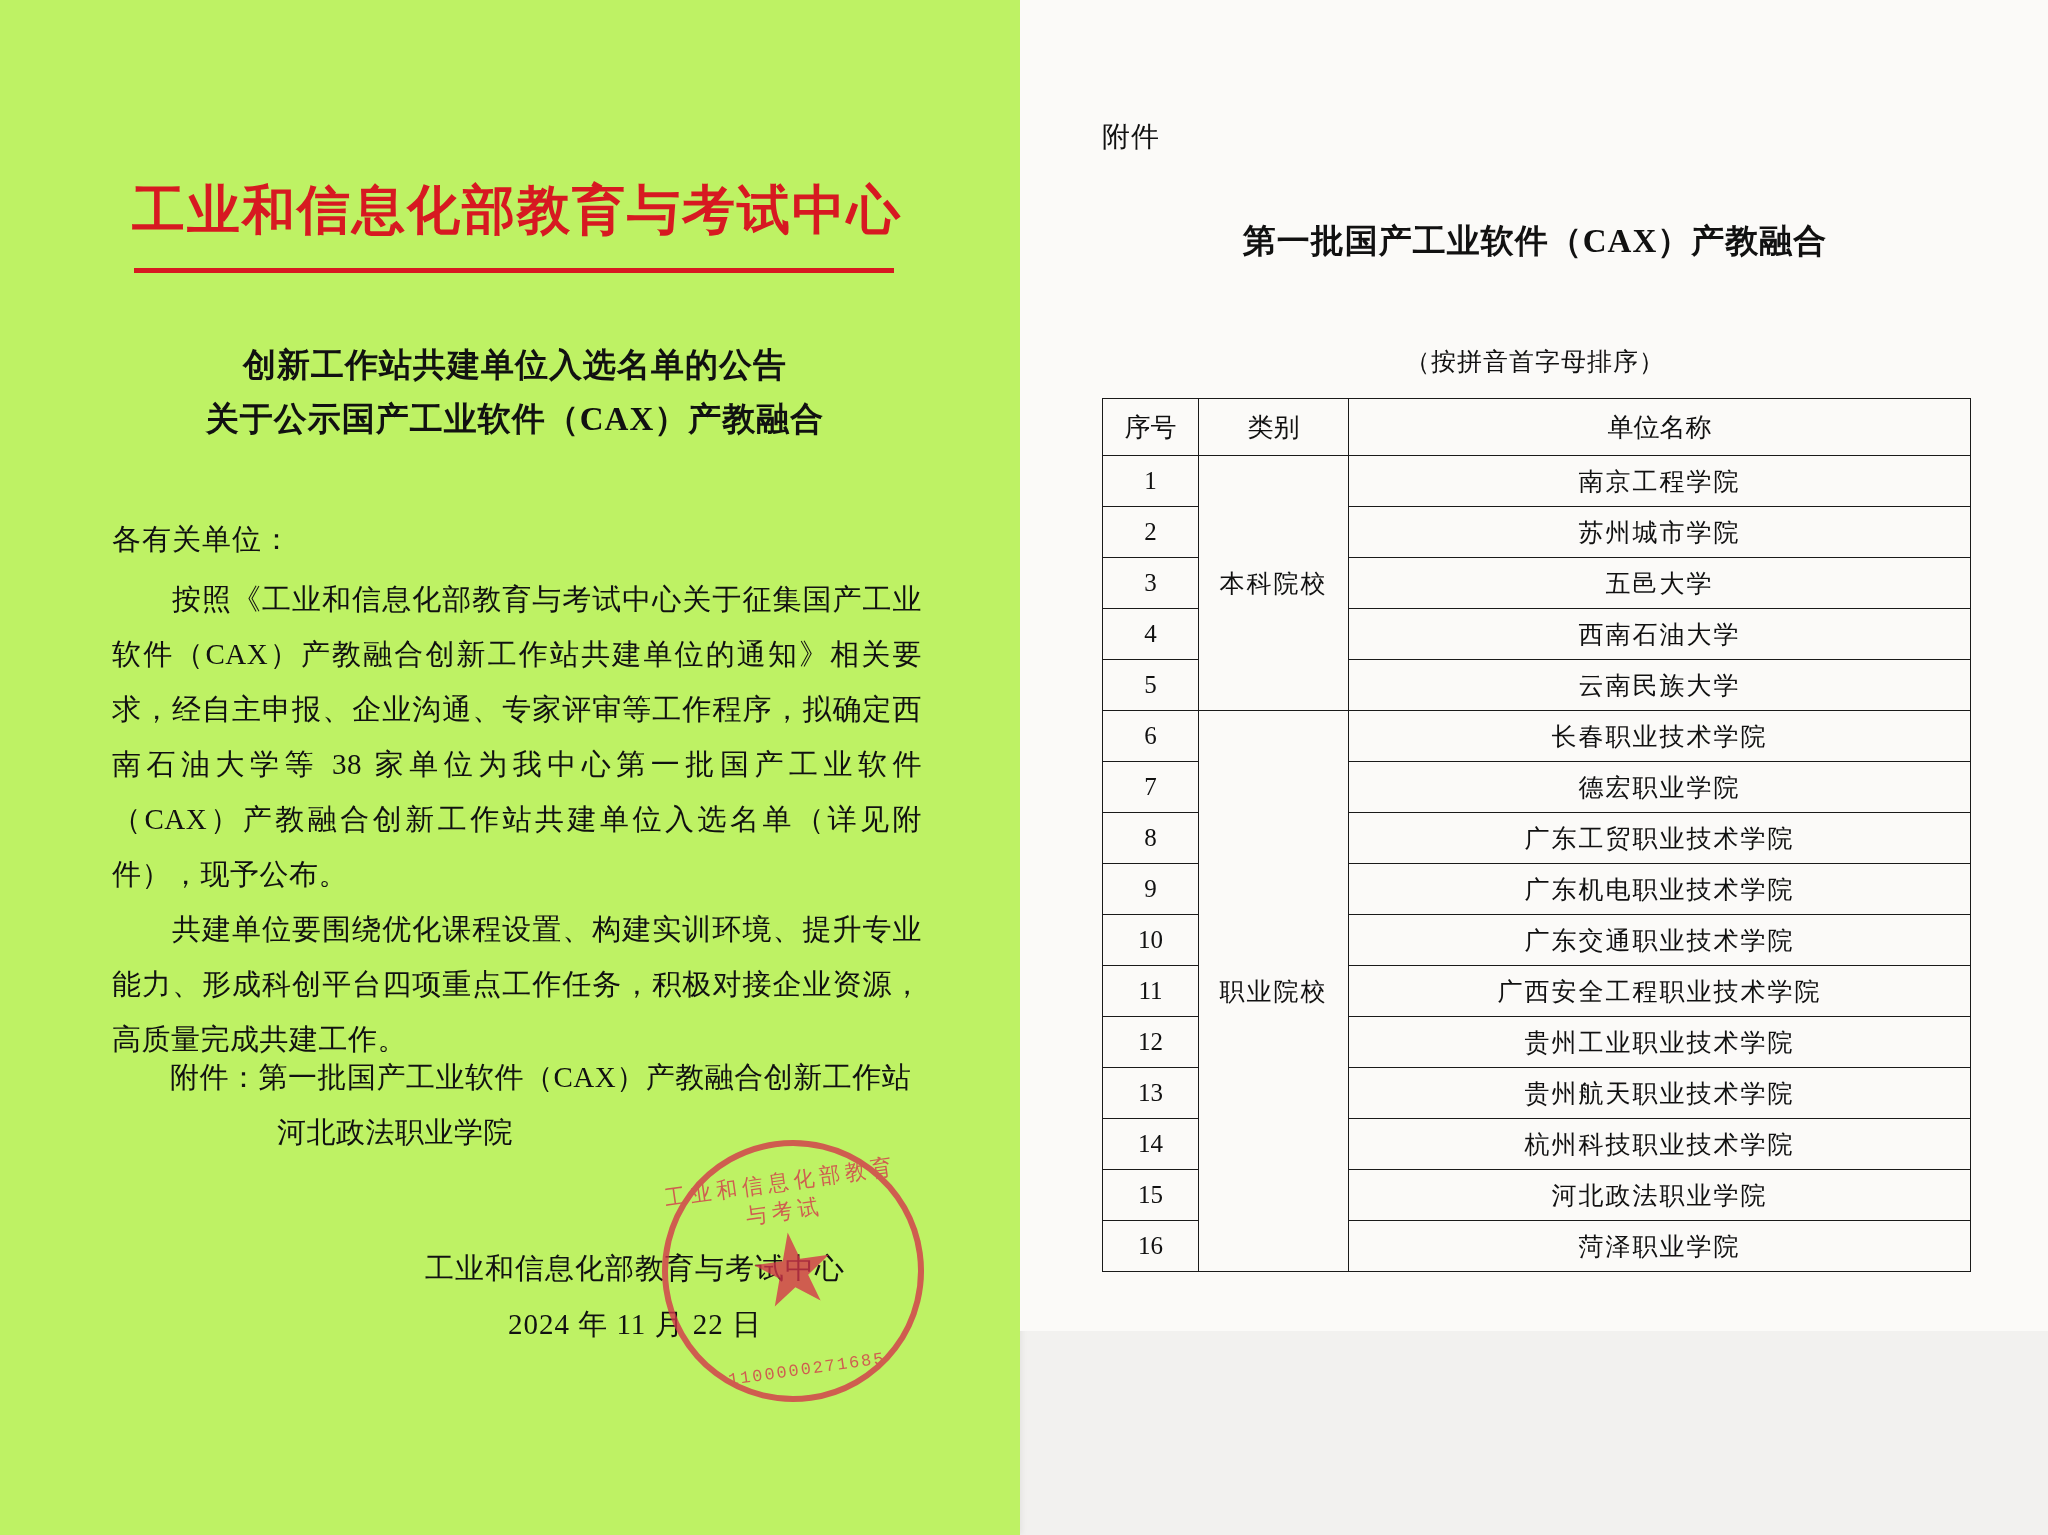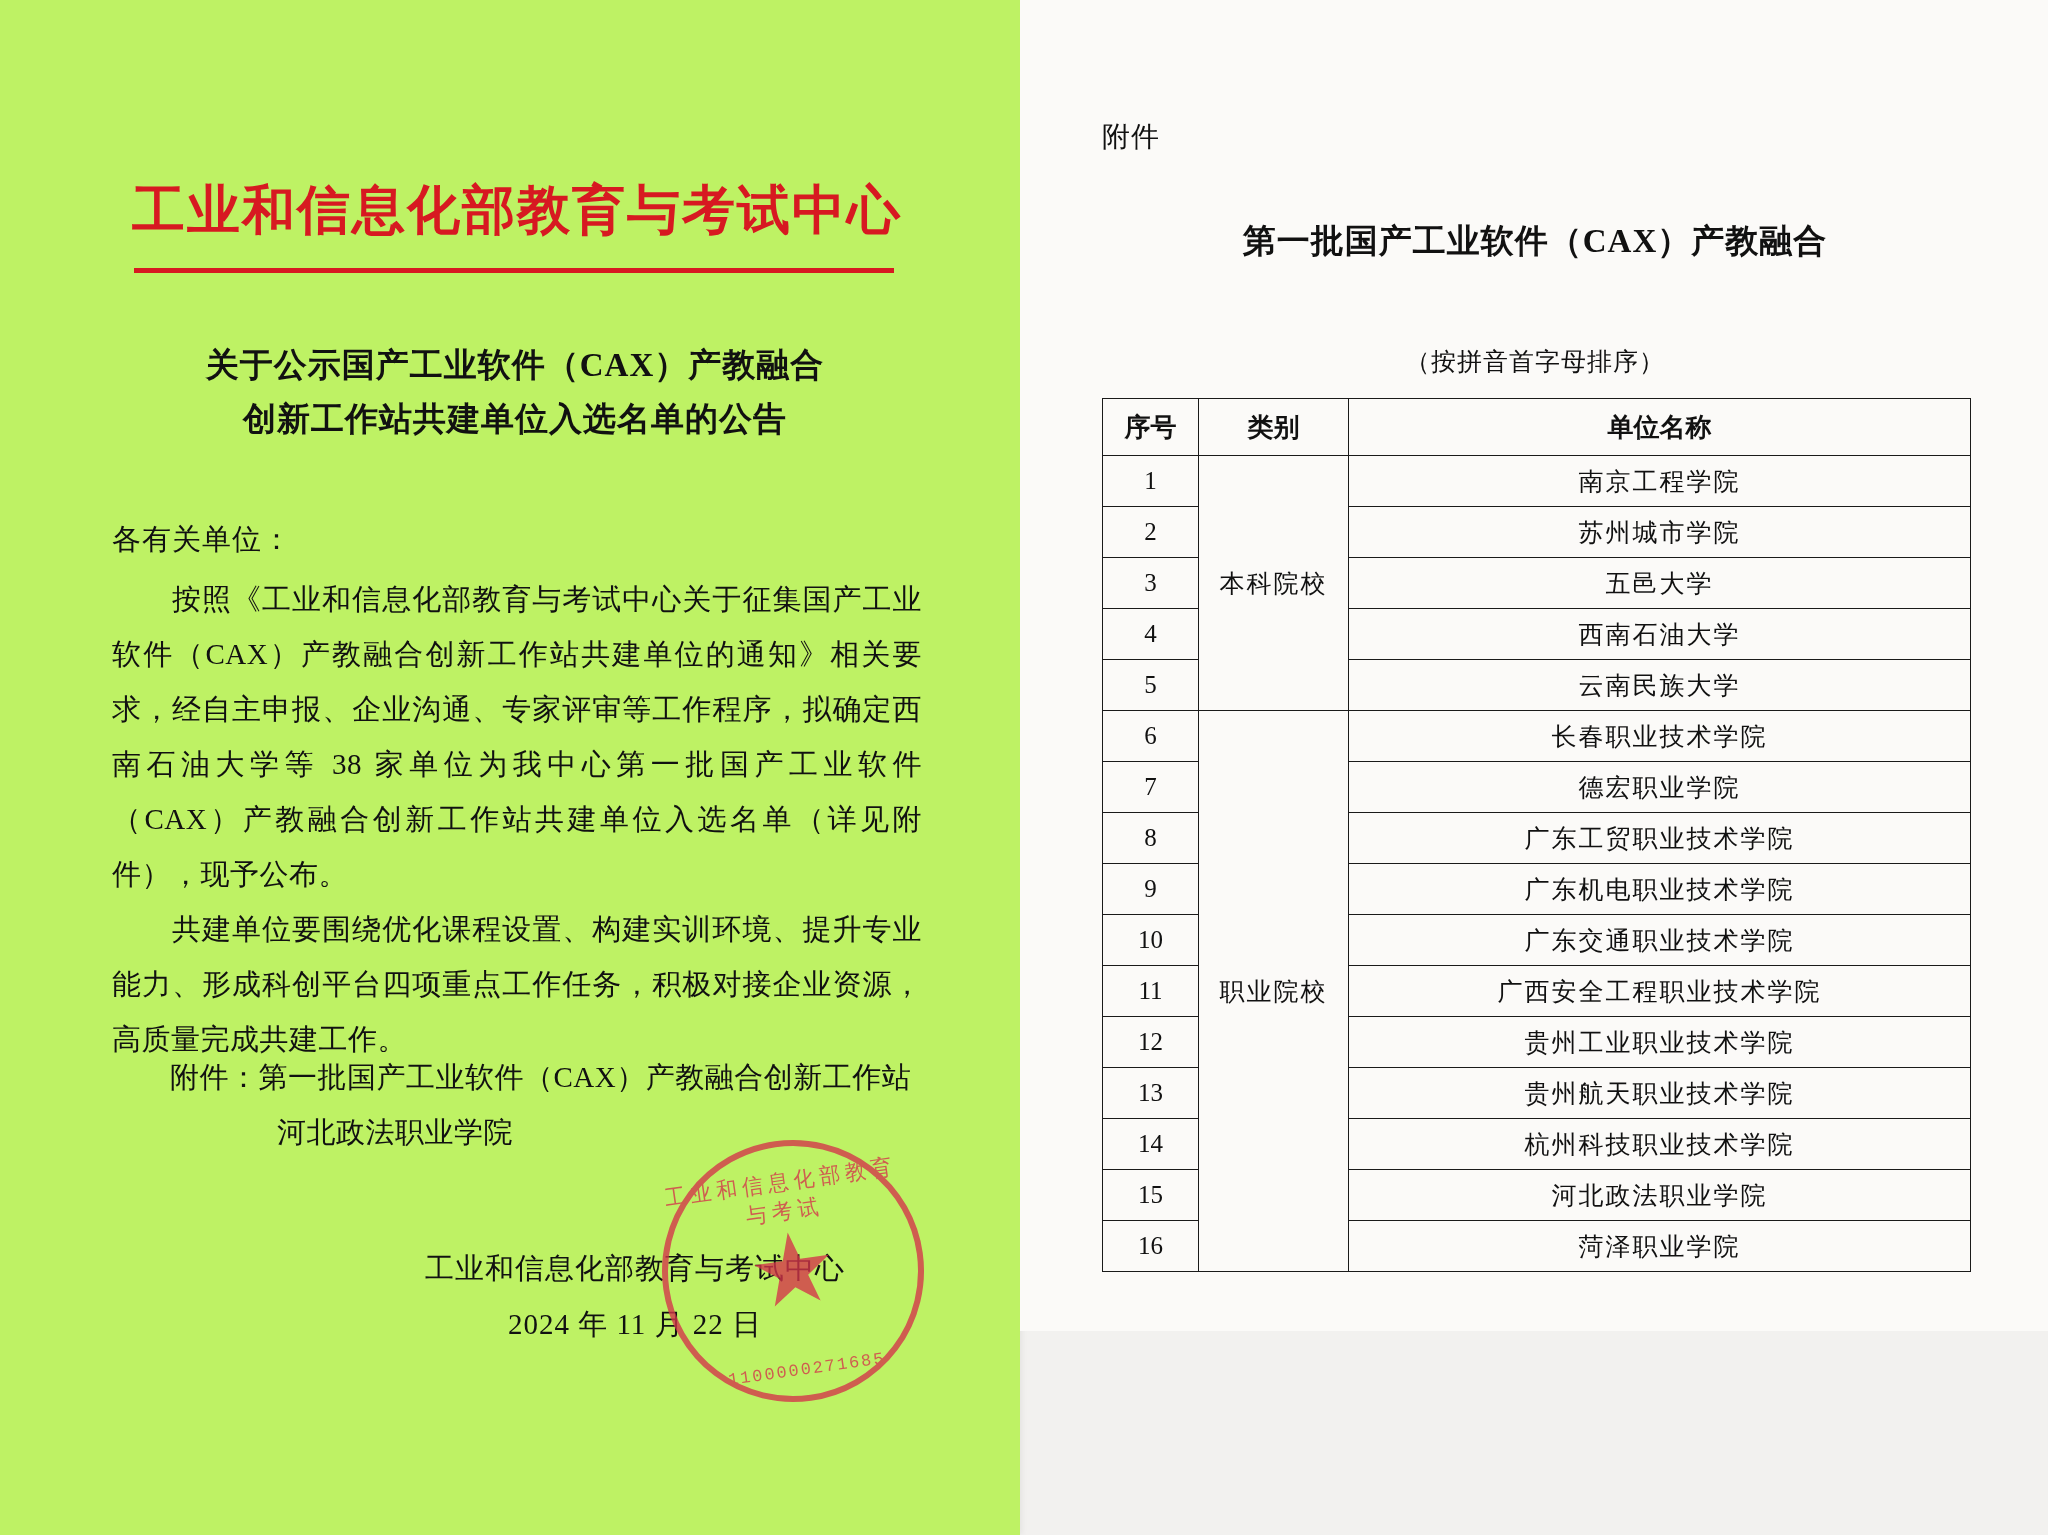--- a/index.html
+++ b/index.html
@@ -205,21 +205,21 @@
     border: 1.5px solid #1a1a1a;
     text-align: center;
     color: #111;
     font-size: 25px;
     height: 50px;
     padding: 0;
     font-weight: normal;
   }
   table.list-table th {
     font-size: 26px;
-    font-weight: bold;
+    font-weight: normal;
     height: 56px;
   }
   table.list-table col.c-no { width: 96px; }
   table.list-table col.c-cat { width: 150px; }
   table.list-table col.c-name { width: 622px; }
   td.cat-cell {
     font-size: 26px;
     letter-spacing: 2px;
   }
   td.name-cell {
@@ -232,22 +232,22 @@
 </style>
 </head>
 <body>
 
 <div class="page" id="doc-left">
   <div class="inner">
     <div class="letterhead">工业和信息化部教育与考试中心</div>
     <div class="letterhead-rule"></div>
 
     <div class="doc-title">
+      <div>创新工作站共建单位入选名单的公告</div>
       <div>关于公示国产工业软件（CAX）产教融合</div>
-      <div>创新工作站共建单位入选名单的公告</div>
     </div>
 
     <div class="salutation">各有关单位：</div>
 
     <div class="body-text">
       <p>按照《工业和信息化部教育与考试中心关于征集国产工业软件（CAX）产教融合创新工作站共建单位的通知》相关要求，经自主申报、企业沟通、专家评审等工作程序，拟确定西南石油大学等 38 家单位为我中心第一批国产工业软件（CAX）产教融合创新工作站共建单位入选名单（详见附件），现予公布。</p>
       <p>共建单位要围绕优化课程设置、构建实训环境、提升专业能力、形成科创平台四项重点工作任务，积极对接企业资源，高质量完成共建工作。</p>
     </div>
 
     <div class="attach-block">

